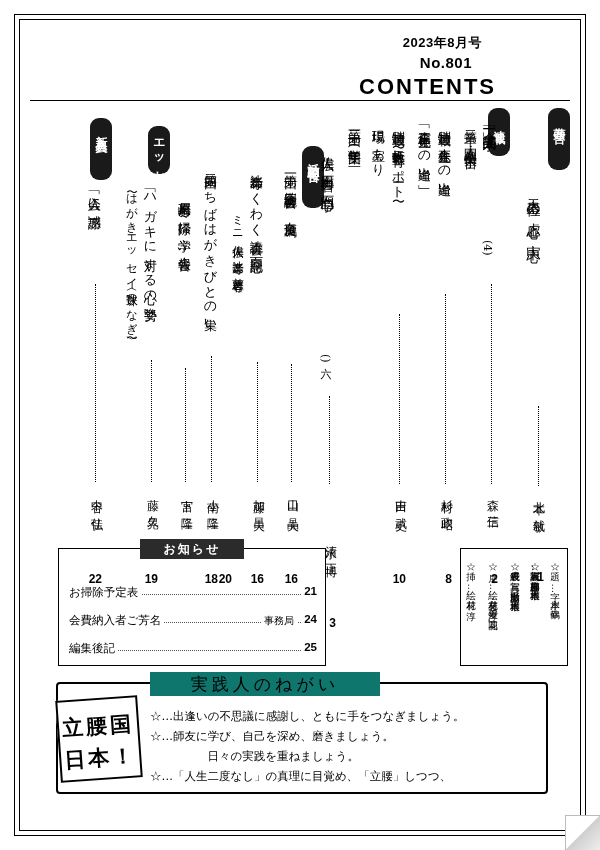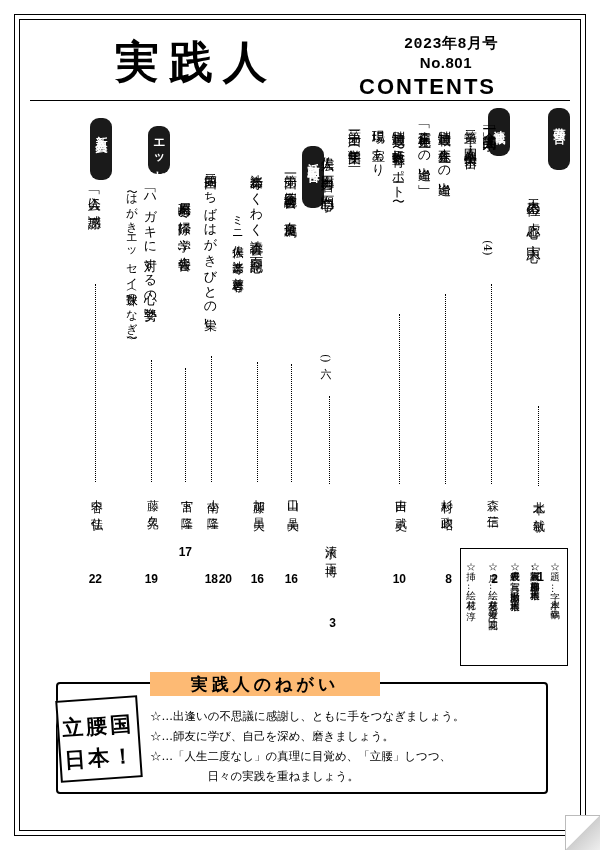--- a/index.html
+++ b/index.html
@@ -42,24 +42,24 @@
     left:85px;top:0px;
     font-family:"DejaVu Serif", serif;
     font-weight:bold;
     font-size:44px;
     letter-spacing:10px;
     line-height:56px;
     color:#000;
   }
   .issue-date{
     position:absolute;
-    right:72px;top:0px;
-    font-family:Liberation Mono, monospace;
-    font-weight:bold;
-    font-size:15px;
+    right:88px;top:0px;
+    font-family:Liberation Sans, sans-serif;
+    font-weight:bold;
+    font-size:13px;
     letter-spacing:0.5px;
   }
   .issue-no{
     position:absolute;
     right:98px;top:20px;
     font-family:"Liberation Sans", sans-serif;
     font-weight:bold;
     font-size:15px;
     letter-spacing:0.5px;
   }
@@ -195,24 +195,24 @@
     width:492px;height:112px;
     border:2px solid #000;
     border-radius:4px;
     box-sizing:border-box;
     background:#fff;
   }
   .negai-title{
     position:absolute;
     left:92px;top:-12px;
     width:230px;height:24px;
-    background:#fdba74;
+    background:#0f766e;
     text-align:center;
     font-size:17px;
-    font-weight:bold;
+    font-weight:normal;
     letter-spacing:4px;
     line-height:24px;
   }
   .negai-lines{
     position:absolute;
     left:92px;top:22px;
     width:388px;
     font-size:11.5px;
     line-height:20px;
   }
@@ -241,21 +241,20 @@
   }
 </style>
 </head>
 <body>
 
 <div class="page">
   <div class="frame"></div>
   <div class="inner-frame"></div>
 
   <div class="masthead">
-    <div class="logo">実践人</div>
     <div class="issue-date">2023年8月号</div>
     <div class="issue-no">No.801</div>
     <div class="contents-word">CONTENTS</div>
   </div>
   <div class="rule-top"></div>
 
   <div class="columns">
 
     <div class="section-tab" style="right:0px;top:4px;width:22px;height:62px;">
       <span class="v">巻頭言</span>
@@ -333,36 +332,58 @@
     <div class="pageno" style="right:412px;top:468px;">19</div>
 
     <div class="title-v vm" style="right:468px;top:82px;font-size:13px;">「入会に感謝」</div>
     <div class="dots" style="right:474px;top:180px;height:198px;"></div>
     <div class="author-v vm" style="right:466px;top:386px;">中谷　佳弘</div>
     <div class="pageno" style="right:468px;top:468px;">22</div>
 
     <div class="pageno" style="right:338px;top:468px;text-align:right;">20</div>
   </div>
 
+  <div class="notice">
+    <div class="notice-head">お知らせ</div>
+
+    <div class="notice-row" style="top:36px;">
+      <span class="lead"></span>
+      <span class="lbl">お掃除予定表</span>
+      <span class="pg">21</span>
+    </div>
+
+    <div class="notice-row" style="top:64px;">
+      <span class="lead"></span>
+      <span class="lbl">会費納入者ご芳名</span>
+      <span class="sub">事務局</span>
+      <span class="pg">24</span>
+    </div>
+
+    <div class="notice-row" style="top:92px;">
+      <span class="lead"></span>
+      <span class="lbl">編集後記</span>
+      <span class="pg">25</span>
+    </div>
+  </div>
 
   <div class="rightnote">
     <div class="vm" style="position:absolute;right:6px;top:6px;">☆題　　字…岸本　幸鶴</div>
     <div class="vm" style="position:absolute;right:26px;top:6px;">☆表紙写真…加藤「嘉祥山　根本大塔」</div>
     <div class="vm" style="position:absolute;right:46px;top:6px;">☆裏表紙の写真…撮影「高野山　根本大塔」</div>
     <div class="vm" style="position:absolute;right:68px;top:6px;">☆扉　　絵…文・花村　淳「夏の花園」</div>
     <div class="vm" style="position:absolute;right:90px;top:6px;">☆挿　　絵…花村　淳</div>
   </div>
 
   <div class="negai">
     <div class="negai-title">実践人のねがい</div>
     <div class="negai-lines">
       <div>☆…出逢いの不思議に感謝し、ともに手をつなぎましょう。</div>
       <div>☆…師友に学び、自己を深め、磨きましょう。</div>
+      <div>　　　　　日々の実践を重ねましょう。</div>
       <div>☆…「人生二度なし」の真理に目覚め、「立腰」しつつ、</div>
-      <div>　　　　　日々の実践を重ねましょう。</div>
     </div>
   </div>
 
   <div class="stamp">
     <span style="top:12px;">立腰国</span>
     <span style="top:44px;">日本！</span>
   </div>
 
   <div class="cornerfold"></div>
 </div>

